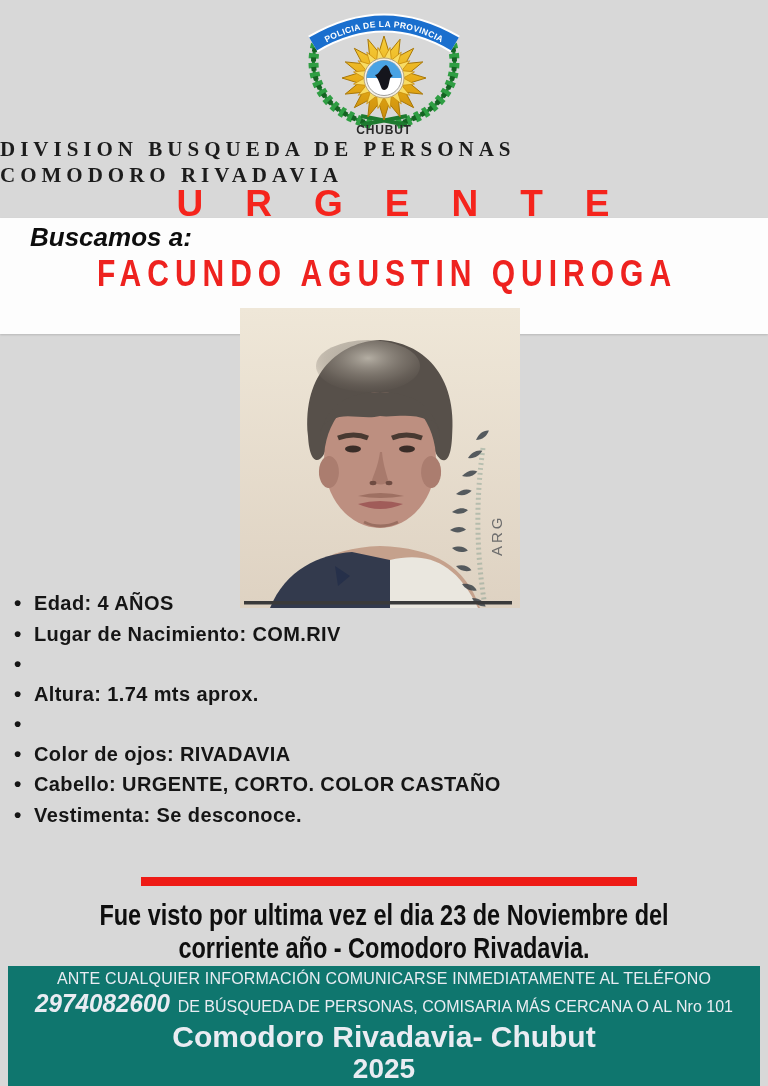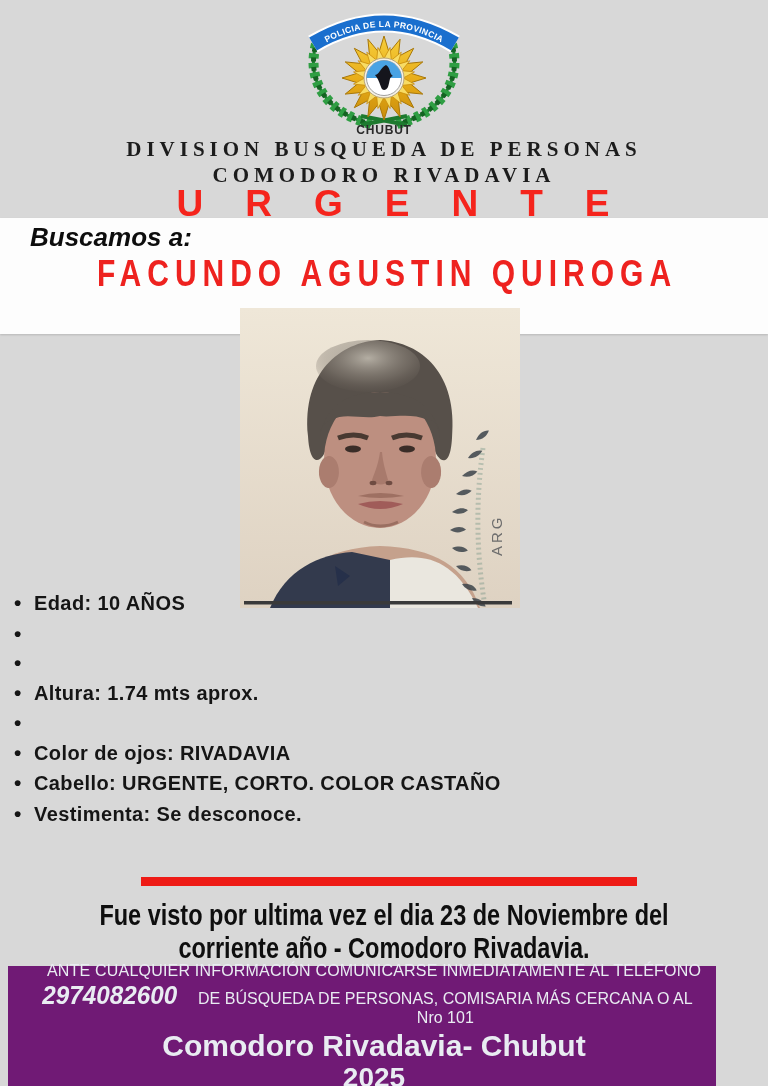--- a/index.html
+++ b/index.html
@@ -6,21 +6,21 @@
   body{background:#9a9a9a;font-family:"Liberation Sans", sans-serif;}
   .poster{
     position:relative;width:768px;height:1086px;margin:0 auto;
     background:#d8d8d8;overflow:hidden;
     -webkit-font-smoothing:antialiased;
   }
   
   .logo-wrap{position:absolute;left:50%;top:4px;transform:translateX(-50%);width:190px;height:136px;}
   
   .division{
-    position:absolute;top:136px;left:0;width:768px;text-align:center;
+    position:absolute;top:136px;left:0;width:768px;text-align:left;
     font-family:"Liberation Serif", serif;font-weight:600;color:#1c1c1c;
     font-size:21px;letter-spacing:5px;line-height:26px;
   }
   
   .urgent{
     position:absolute;top:183px;left:0;width:768px;text-align:center;
     color:#f5241c;font-weight:bold;font-size:37px;letter-spacing:42px;padding-left:60px;
     box-sizing:border-box;
   }
   
@@ -49,23 +49,23 @@
   
   .red-bar{position:absolute;left:141px;top:877px;width:496px;height:9px;background:#ee1b16;}
   
   .last-seen{
     position:absolute;top:899px;left:0;width:768px;text-align:center;
     color:#0e0e0e;font-weight:bold;font-size:27px;line-height:30px;
     transform:scale(0.87,1.1);transform-origin:center top;
   }
   
   .footer{
-    position:absolute;left:8px;top:966px;width:684px;height:120px;background:#701a75;
+    position:absolute;left:8px;top:966px;width:752px;height:120px;background:#0f766e;
     color:#e9ecf2;text-align:center;display:flex;flex-direction:column;
-    justify-content:center;gap:1px;padding-left:24px;
+    justify-content:center;gap:1px;
   }
   .footer-line1{font-size:16.5px;letter-spacing:0.2px;transform:scaleX(0.97);}
   .footer-line2{font-size:16.5px;display:flex;align-items:baseline;justify-content:center;gap:8px;transform:scaleX(0.97);}
   .footer-phone{font-size:25px;font-weight:bold;font-style:italic;}
   .footer-city{font-size:30px;font-weight:bold;margin-top:1px;}
   .footer-year{font-size:28px;font-weight:bold;line-height:28px;}
 </style>
 </head>
 <body>
 
@@ -188,24 +188,25 @@
 
       <text x="262" y="248" transform="rotate(-90 262 248)" font-size="15" fill="#6d6d6d" letter-spacing="3">ARG</text>
 
       <rect x="4" y="293" width="268" height="3.5" fill="#3a3a3a"></rect>
     </svg>
   </div>
 
   <div class="details">
     <div class="detail-row">
         <span class="dot">•</span>
-        <span>Edad: 10 AÑOS</span>
-      </div>
-    <div class="detail-row">
-        <span class="dot">•</span>
+        <span>Edad: 4 AÑOS</span>
+      </div>
+    <div class="detail-row">
+        <span class="dot">•</span>
+        <span>Lugar de Nacimiento: COM.RIV</span>
       </div>
     <div class="detail-row">
         <span class="dot">•</span>
       </div>
     <div class="detail-row">
         <span class="dot">•</span>
         <span>Altura: 1.74 mts aprox.</span>
       </div>
     <div class="detail-row">
         <span class="dot">•</span>

